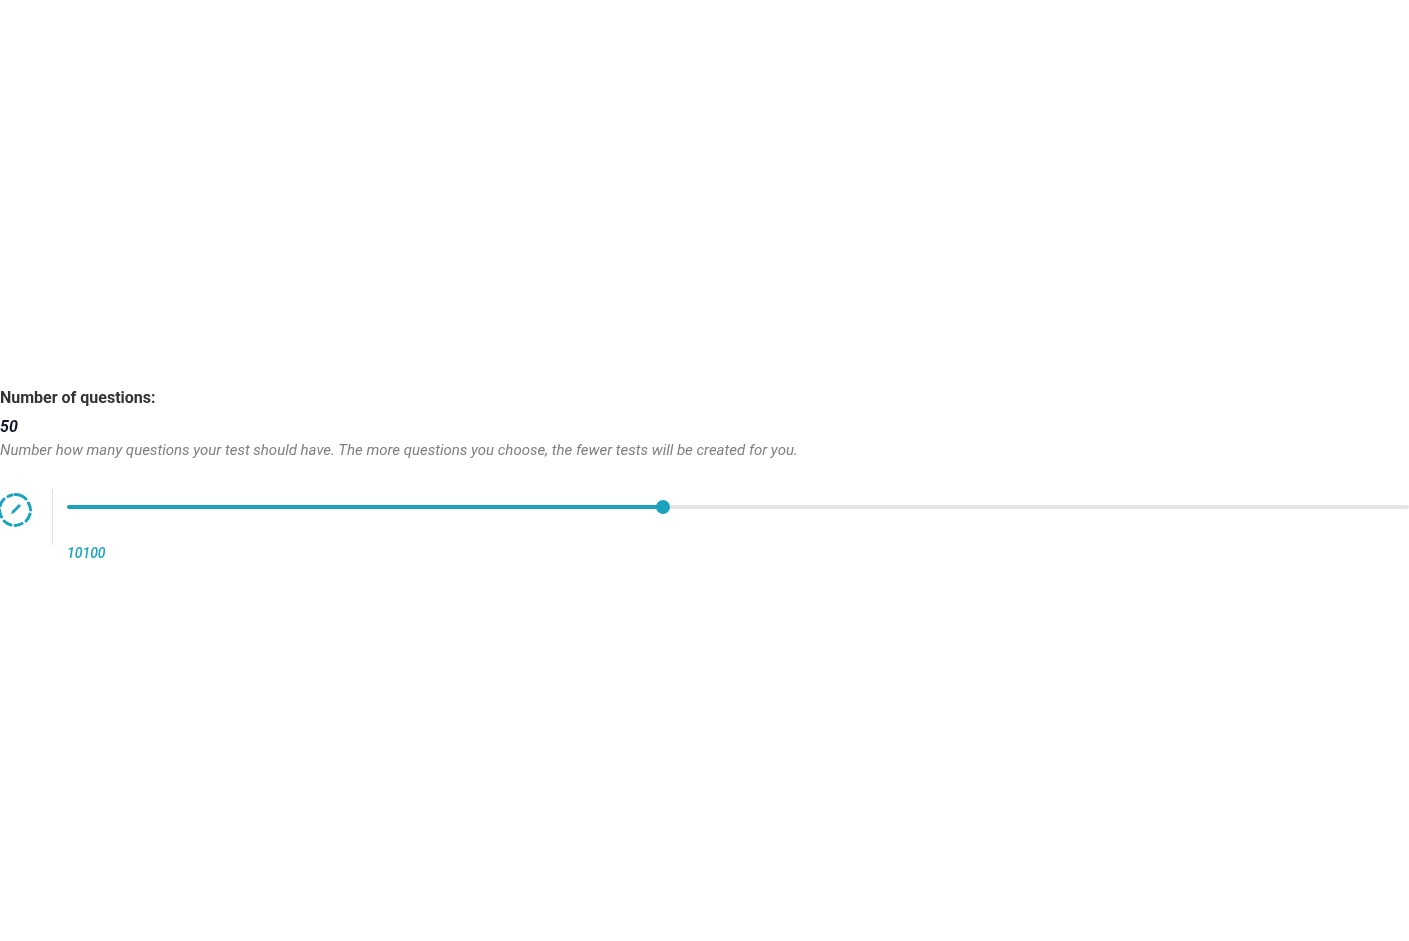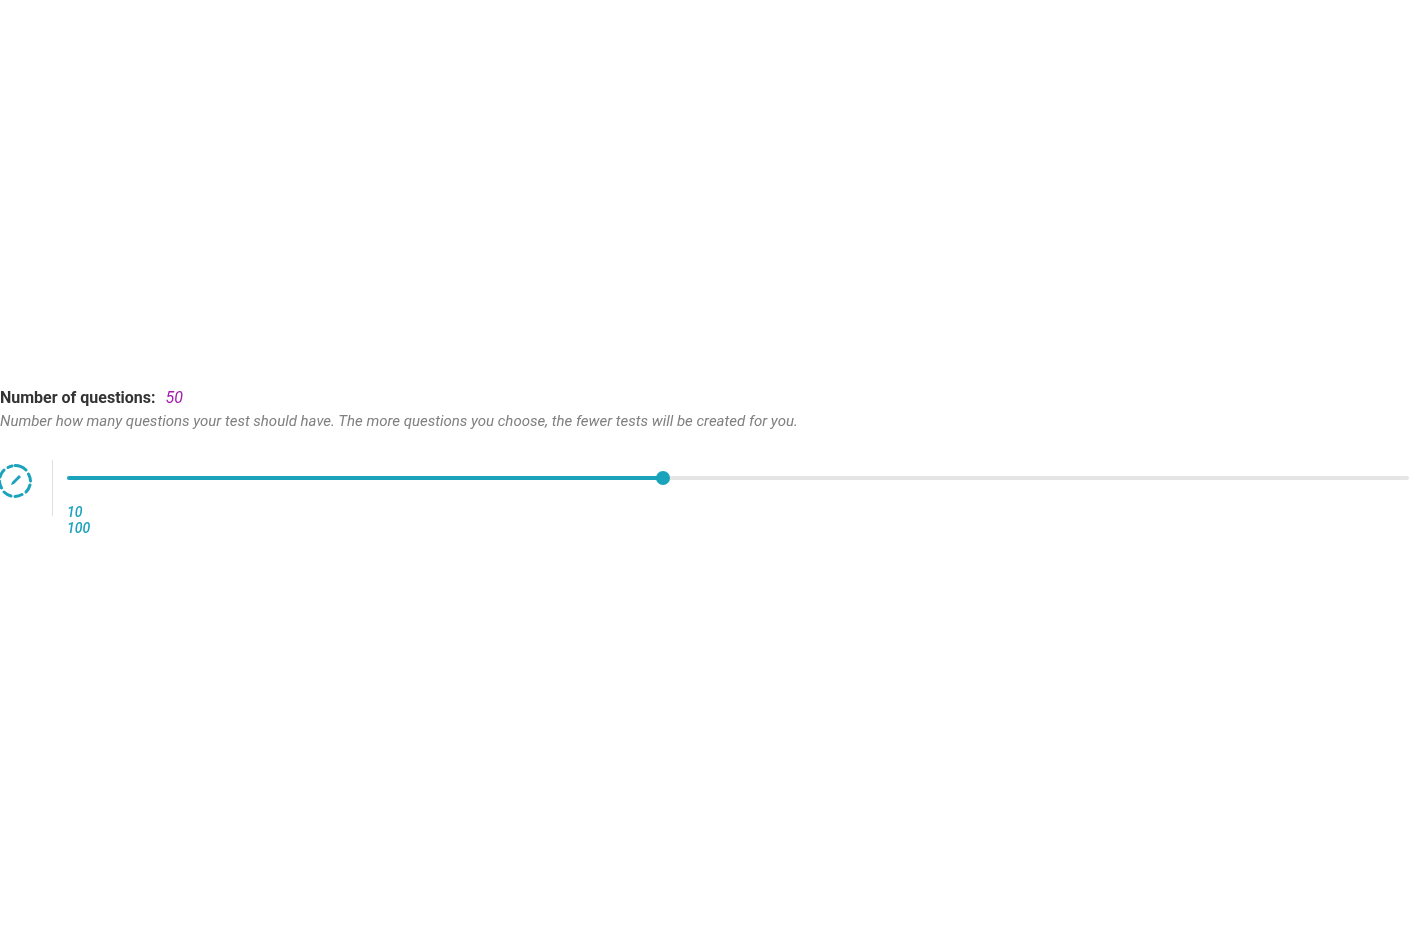--- a/index.html
+++ b/index.html
@@ -26,33 +26,34 @@
     .header-section {
       padding: 0;
       margin-bottom: 32px;
     }
     
     .title-row {
       display: flex;
       align-items: baseline;
       gap: 10px;
       margin-bottom: 4px;
+      flex-direction: column;
     }
     
     .title-label {
       font-size: 16px;
       font-weight: 700;
       color: #333333;
     }
     
     .title-value {
       font-size: 16px;
-      font-weight: 400;
+      font-weight: 700;
       font-style: italic;
-      color: #a21caf;
+      color: #0f172a;
     }
     
     .description {
       font-size: 15px;
       font-style: italic;
       color: #808080;
       line-height: 1.4;
     }
     
     .slider-section {
@@ -114,26 +115,25 @@
       height: 14px;
       background: #1aa3bb;
       border-radius: 50%;
       top: 50%;
       transform: translate(-50%, -50%);
       cursor: grab;
     }
     
     .slider-labels {
       display: flex;
-      margin-top: 24px;
+      margin-top: 36px;
       font-size: 14px;
       font-style: italic;
       font-weight: 500;
       color: #1aa3bb;
-      flex-direction: column;
     }
   </style>
 </head>
 <body>
 
 <div class="content-wrapper">
   <div class="header-section">
     <div class="title-row">
       <span class="title-label">Number of questions:</span>
       <span class="title-value">50</span>

